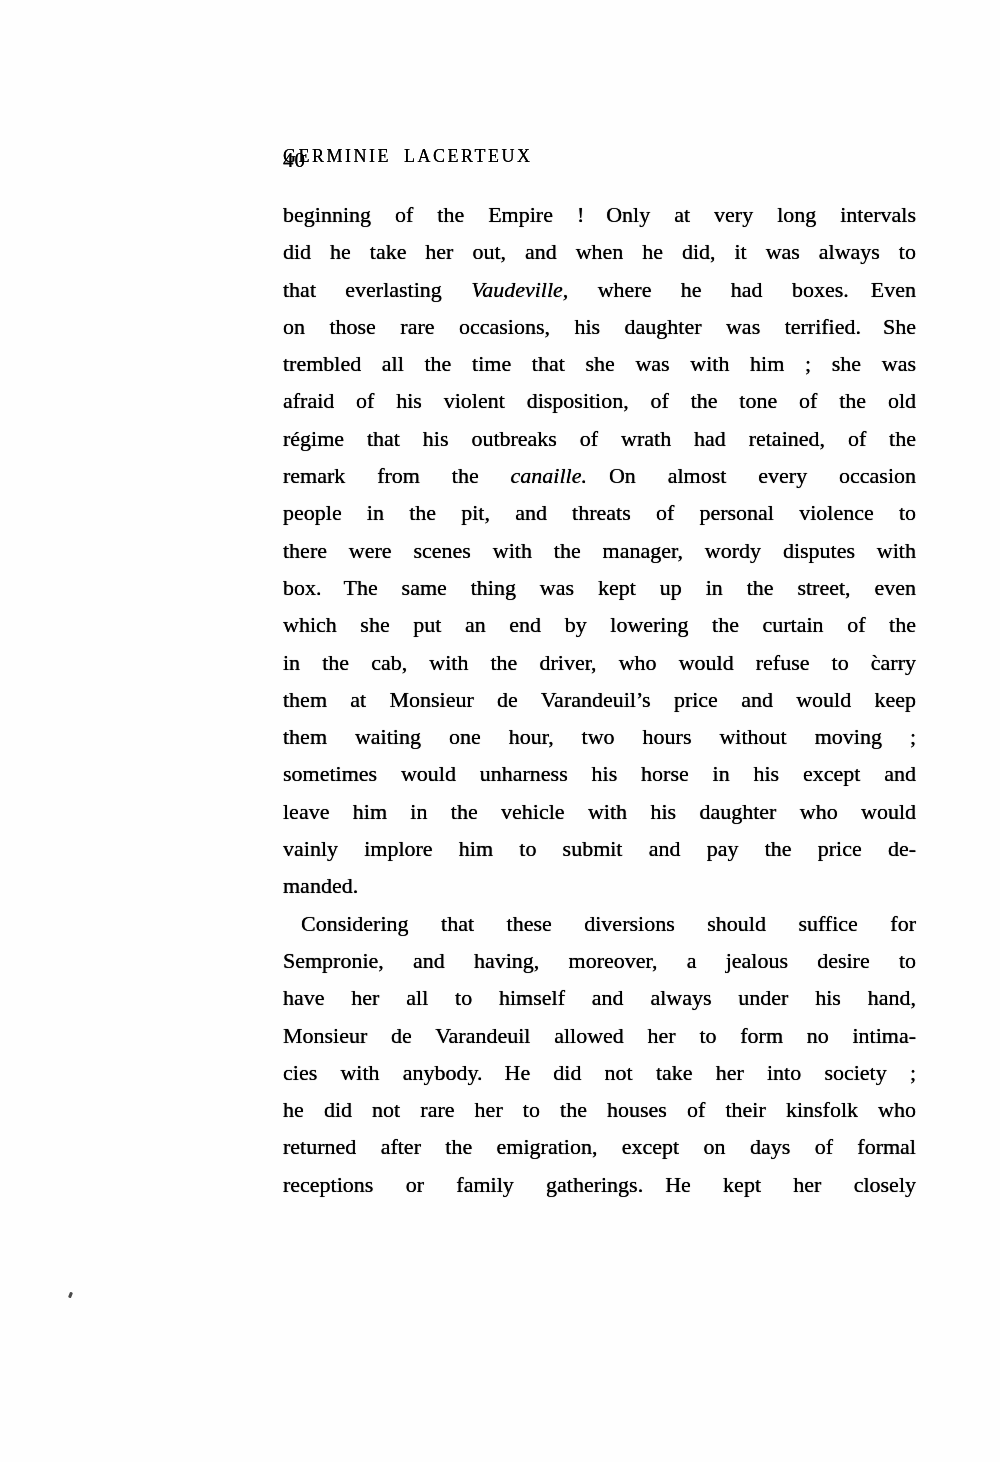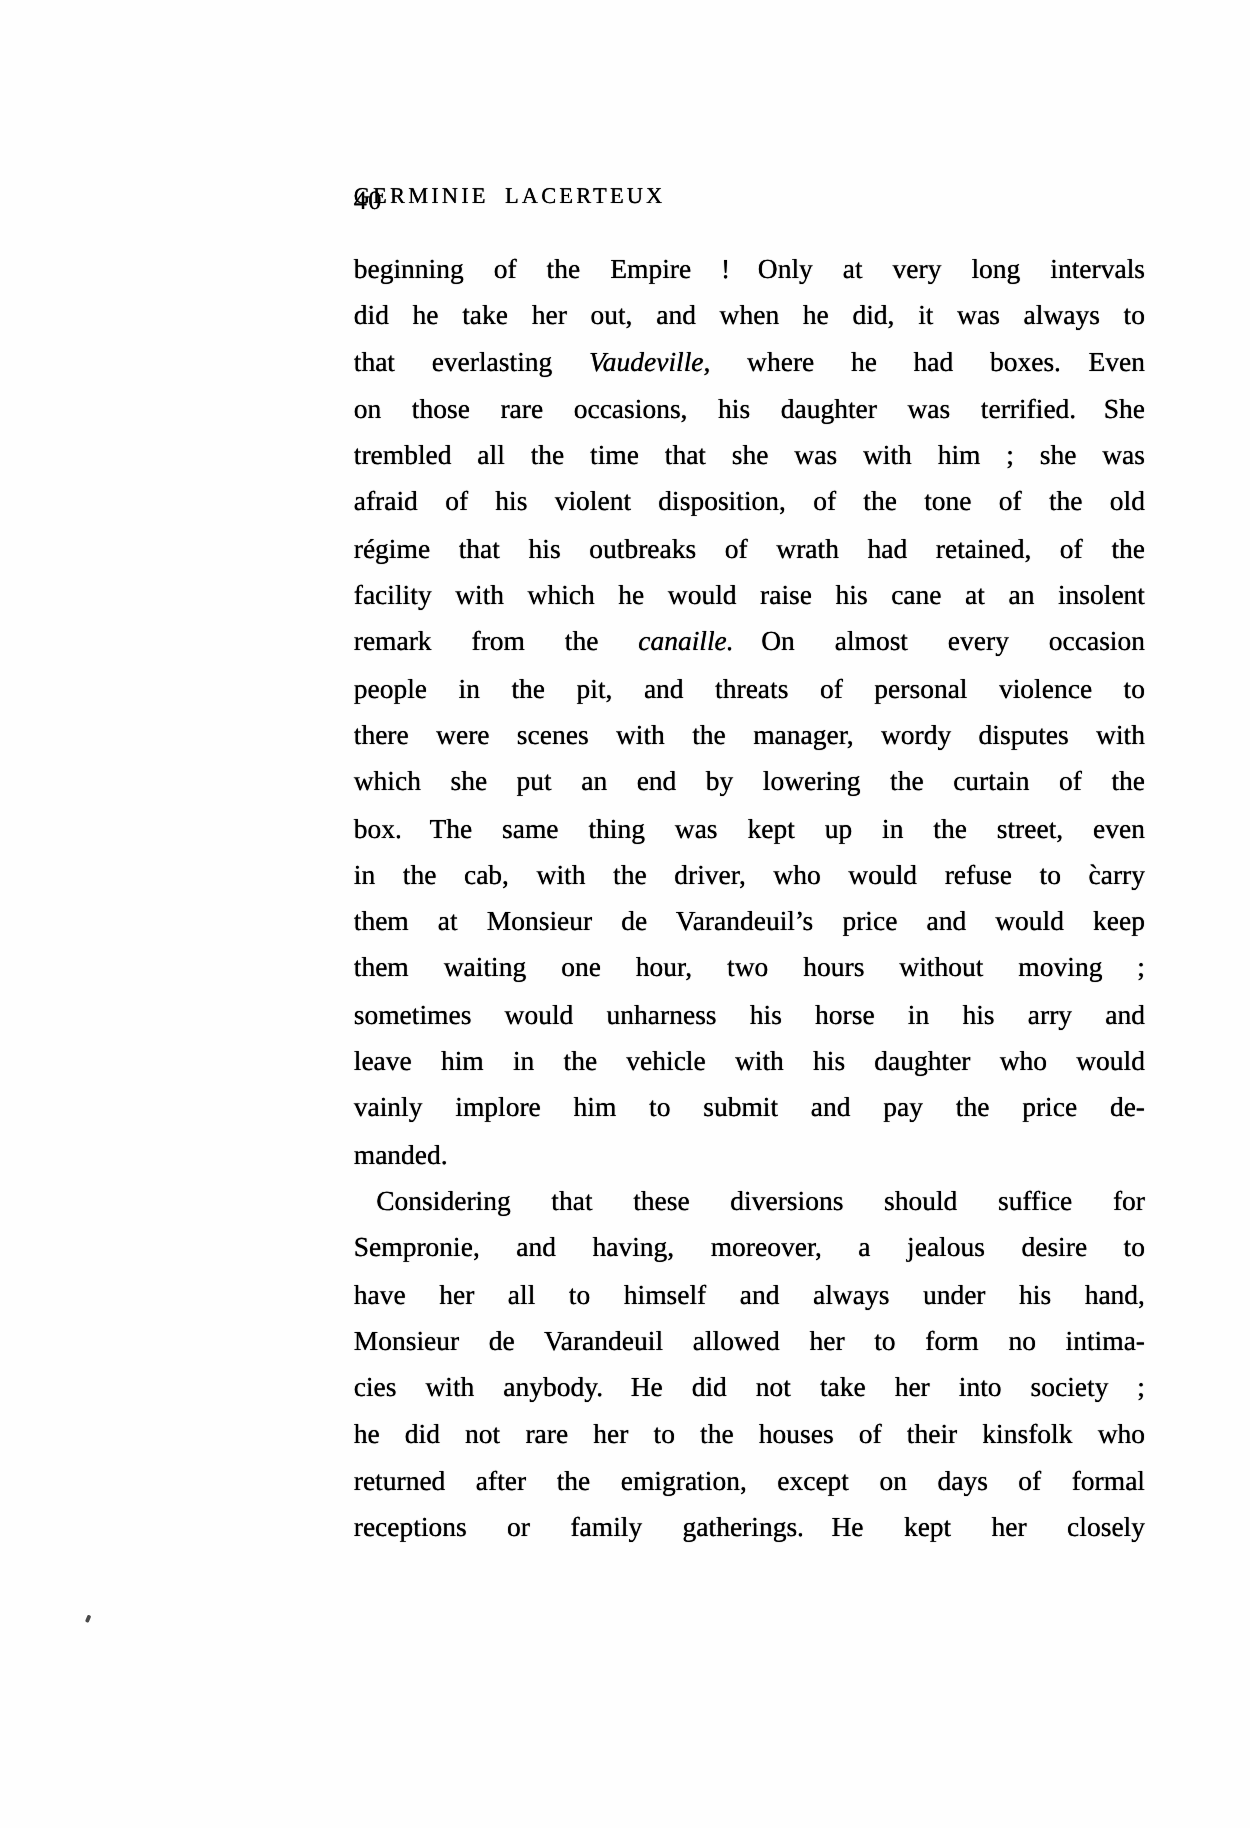--- a/index.html
+++ b/index.html
@@ -89,30 +89,29 @@
 
   <div class="page-body">
 
   <div class="line"><span>beginning of the Empire ! Only at very long intervals</span></div>
       <div class="line"><span>did he take her out, and when he did, it was always to</span></div>
       <div class="line"><span>that everlasting </span><span class="it">Vaudeville,</span><span> where he had boxes. Even</span></div>
       <div class="line"><span>on those rare occasions, his daughter was terrified. She</span></div>
       <div class="line"><span>trembled all the time that she was with him ; she was</span></div>
       <div class="line"><span>afraid of his violent disposition, of the tone of the old</span></div>
       <div class="line"><span>régime that his outbreaks of wrath had retained, of the</span></div>
-      <div class="line"><span>facility with which he would raise his cane at an insolent</span></div>
       <div class="line"><span>remark from the </span><span class="it">canaille.</span><span> On almost every occasion</span></div>
       <div class="line"><span>people in the pit, and threats of personal violence to</span></div>
       <div class="line"><span>there were scenes with the manager, wordy disputes with</span></div>
+      <div class="line"><span>box. The same thing was kept up in the street, even</span></div>
       <div class="line"><span>which she put an end by lowering the curtain of the</span></div>
-      <div class="line"><span>box. The same thing was kept up in the street, even</span></div>
       <div class="line"><span>in the cab, with the driver, who would refuse to c̀arry</span></div>
       <div class="line"><span>them at Monsieur de Varandeuil’s price and would keep</span></div>
       <div class="line"><span>them waiting one hour, two hours without moving ;</span></div>
-      <div class="line"><span>sometimes would unharness his horse in his arry and</span></div>
+      <div class="line"><span>sometimes would unharness his horse in his except and</span></div>
       <div class="line"><span>leave him in the vehicle with his daughter who would</span></div>
       <div class="line"><span>vainly implore him to submit and pay the price de-</span></div>
       <div class="line left"><span>manded.</span></div>
       <div class="line indent"><span>Considering that these diversions should suffice for</span></div>
       <div class="line"><span>Sempronie, and having, moreover, a jealous desire to</span></div>
       <div class="line"><span>have her all to himself and always under his hand,</span></div>
       <div class="line"><span>Monsieur de Varandeuil allowed her to form no intima-</span></div>
       <div class="line"><span>cies with anybody. He did not take her into society ;</span></div>
       <div class="line"><span>he did not rare her to the houses of their kinsfolk who</span></div>
       <div class="line"><span>returned after the emigration, except on days of formal</span></div>

